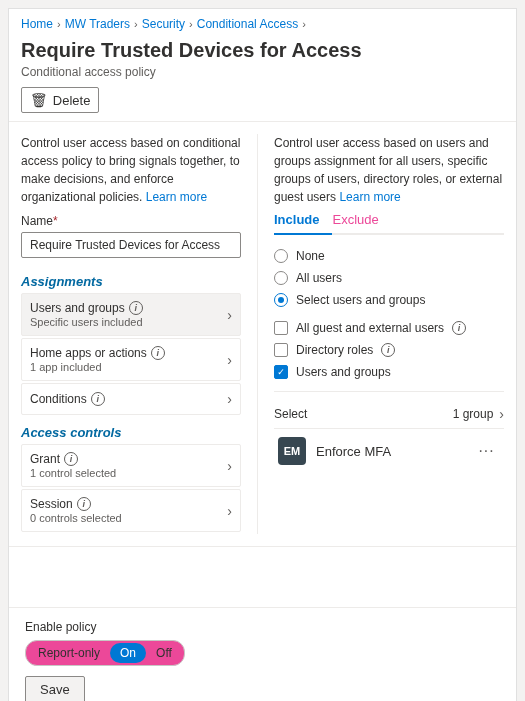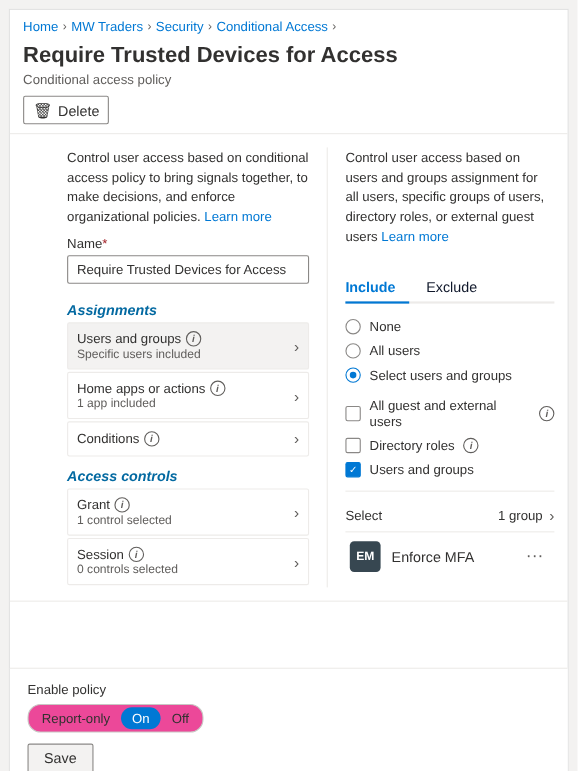--- a/index.html
+++ b/index.html
@@ -69,21 +69,20 @@
     
     .main-content {
       display: flex;
       padding: 12px;
       gap: 16px;
       border-bottom: 1px solid #edebe9;
     }
     .left-panel {
       flex: 0 0 220px;
       max-width: 220px;
-      margin-left: 40px;
     }
     .right-panel {
       flex: 1;
       border-left: 1px solid #edebe9;
       padding-left: 16px;
     }
     .desc-text {
       font-size: 12px;
       color: #323130;
       line-height: 1.5;
@@ -164,34 +163,34 @@
     }
     .chevron-right {
       color: #605e5c;
       font-size: 14px;
     }
     
     .right-desc {
       font-size: 12px;
       color: #323130;
       line-height: 1.5;
-      margin-bottom: 23px;
+      margin-bottom: 0;
     }
     
     .tabs {
       display: flex;
-      gap: 16px;
+      gap: 1px;
       border-bottom: 2px solid #edebe9;
       margin-bottom: 10px;
     }
     .tab {
       padding: 6px 12px 6px 0;
       font-size: 13px;
       cursor: pointer;
-      color: #0f172a;
+      color: #ec4899;
       border-bottom: 2px solid transparent;
       margin-bottom: -2px;
     }
     .tab.active {
       color: #0078d4;
       border-bottom: 2px solid #0078d4;
       font-weight: 600;
     }
     
     .radio-option {

